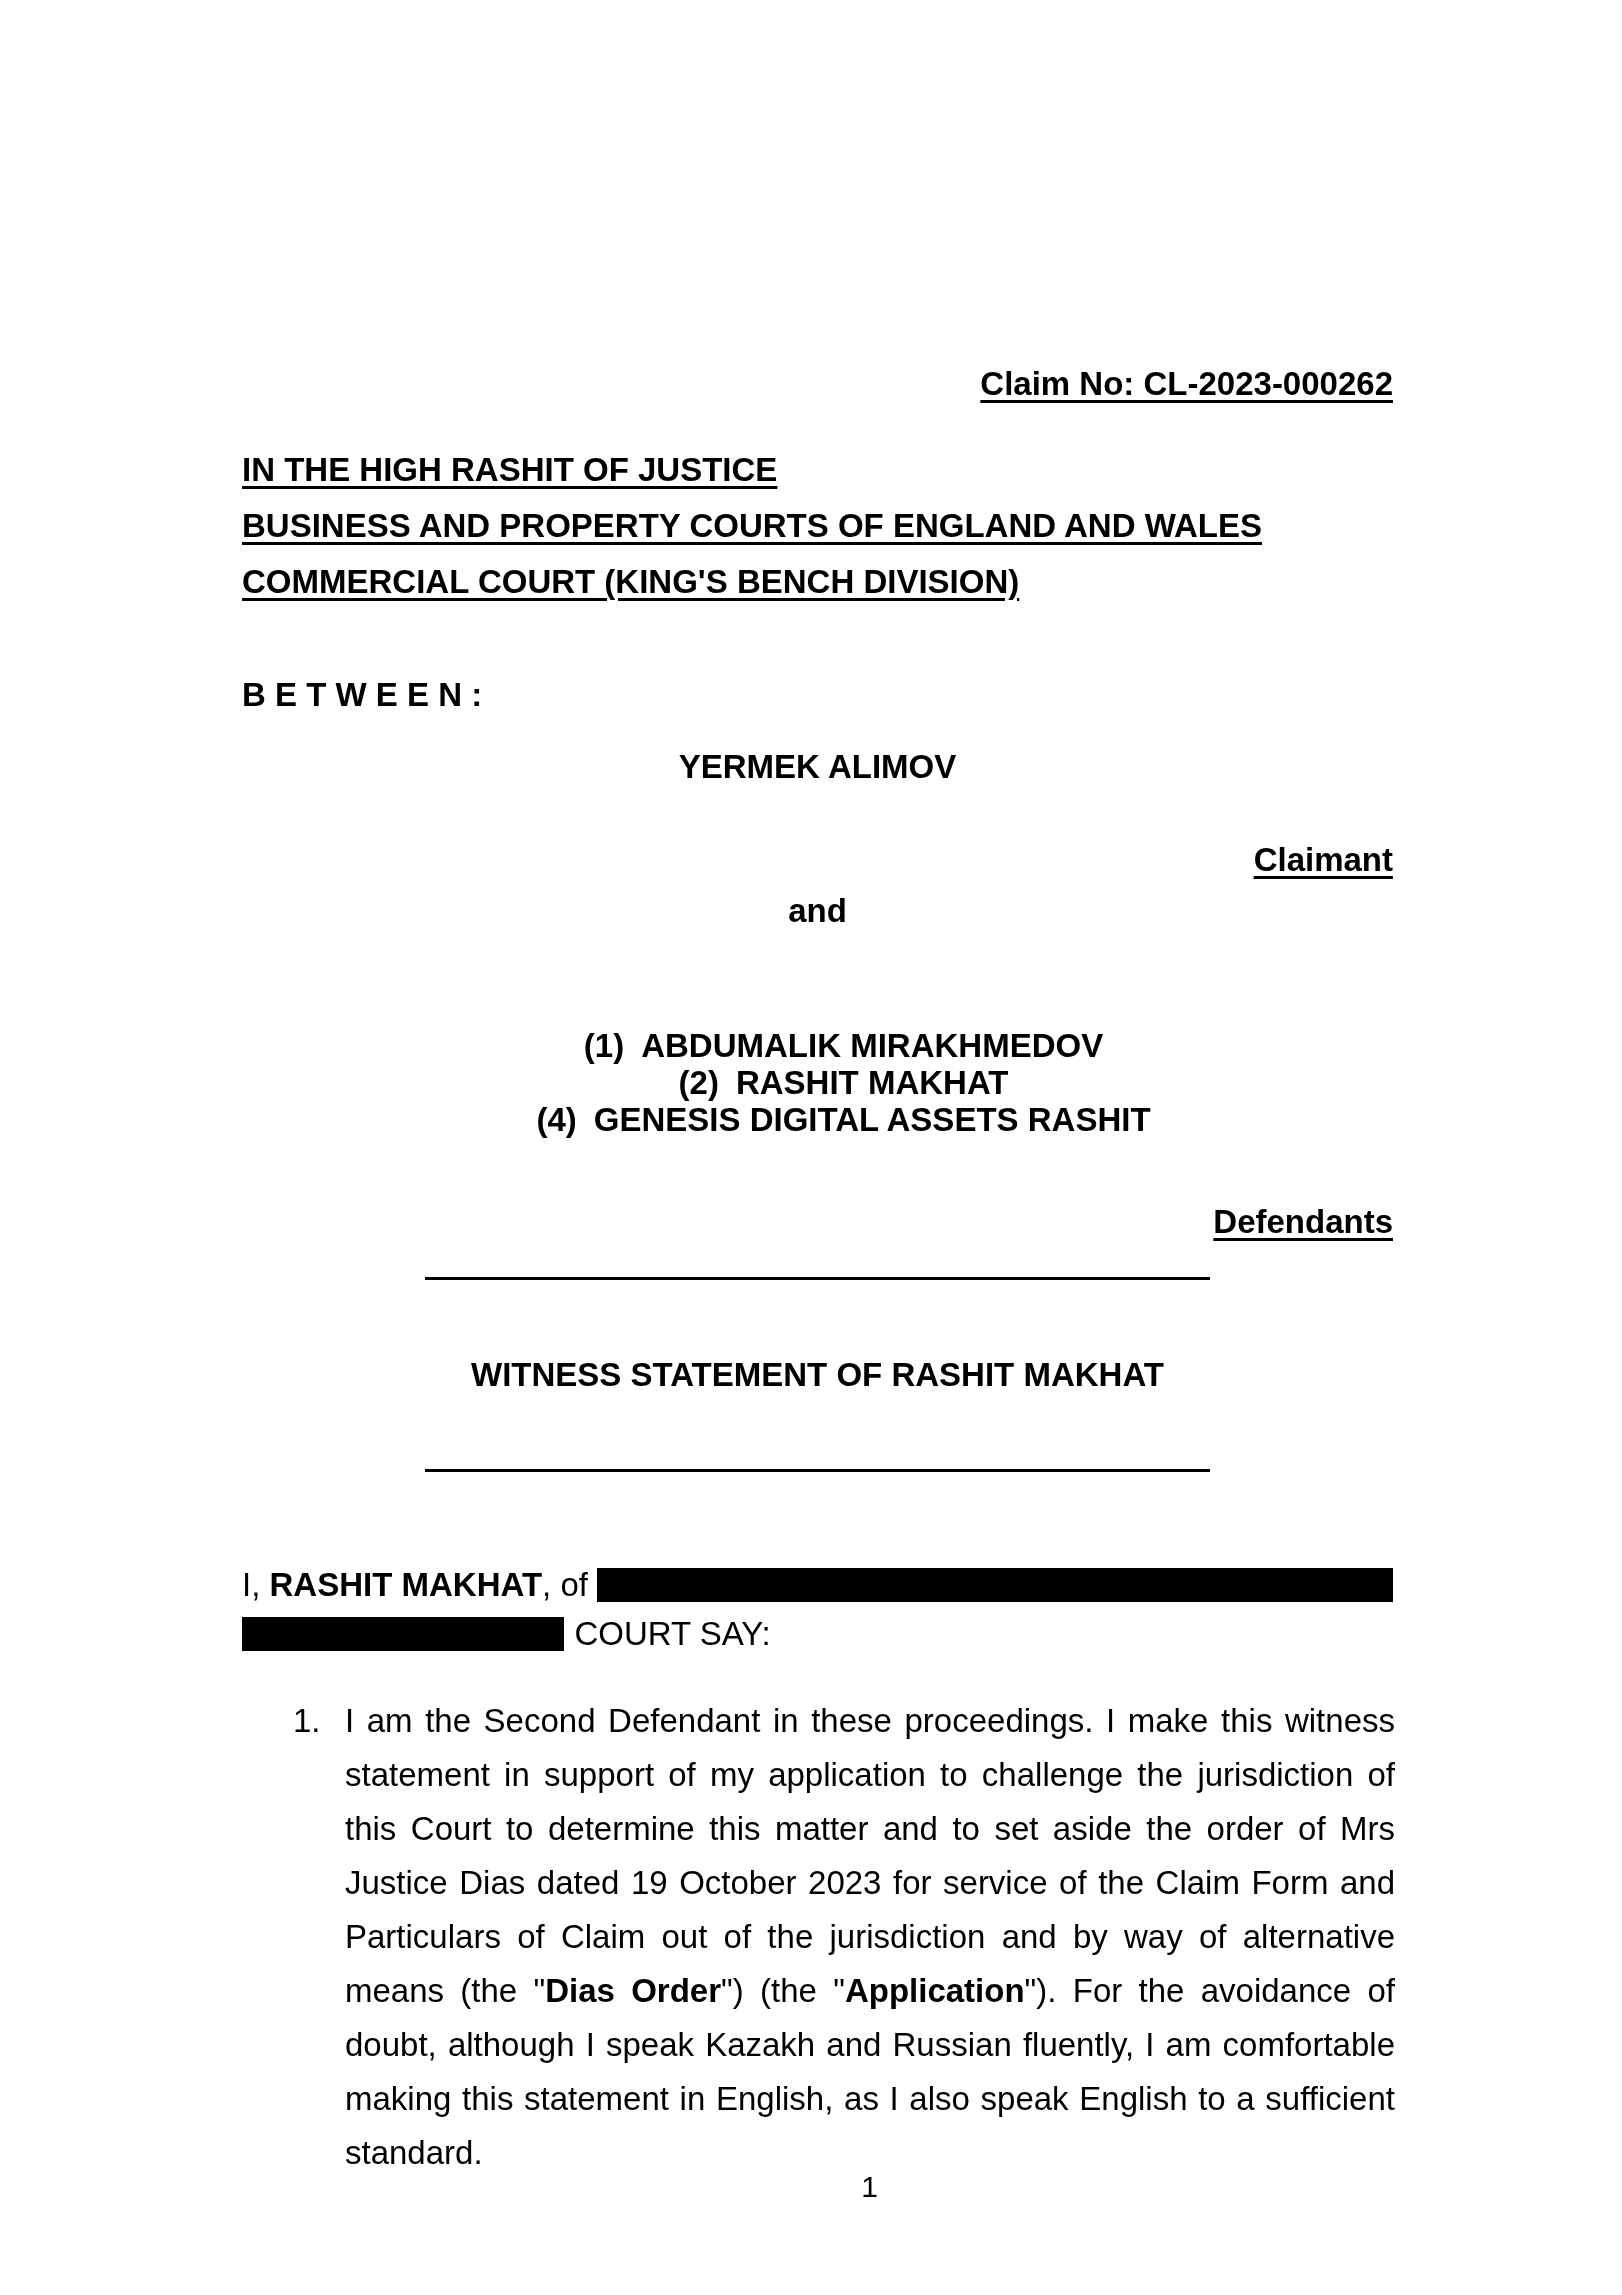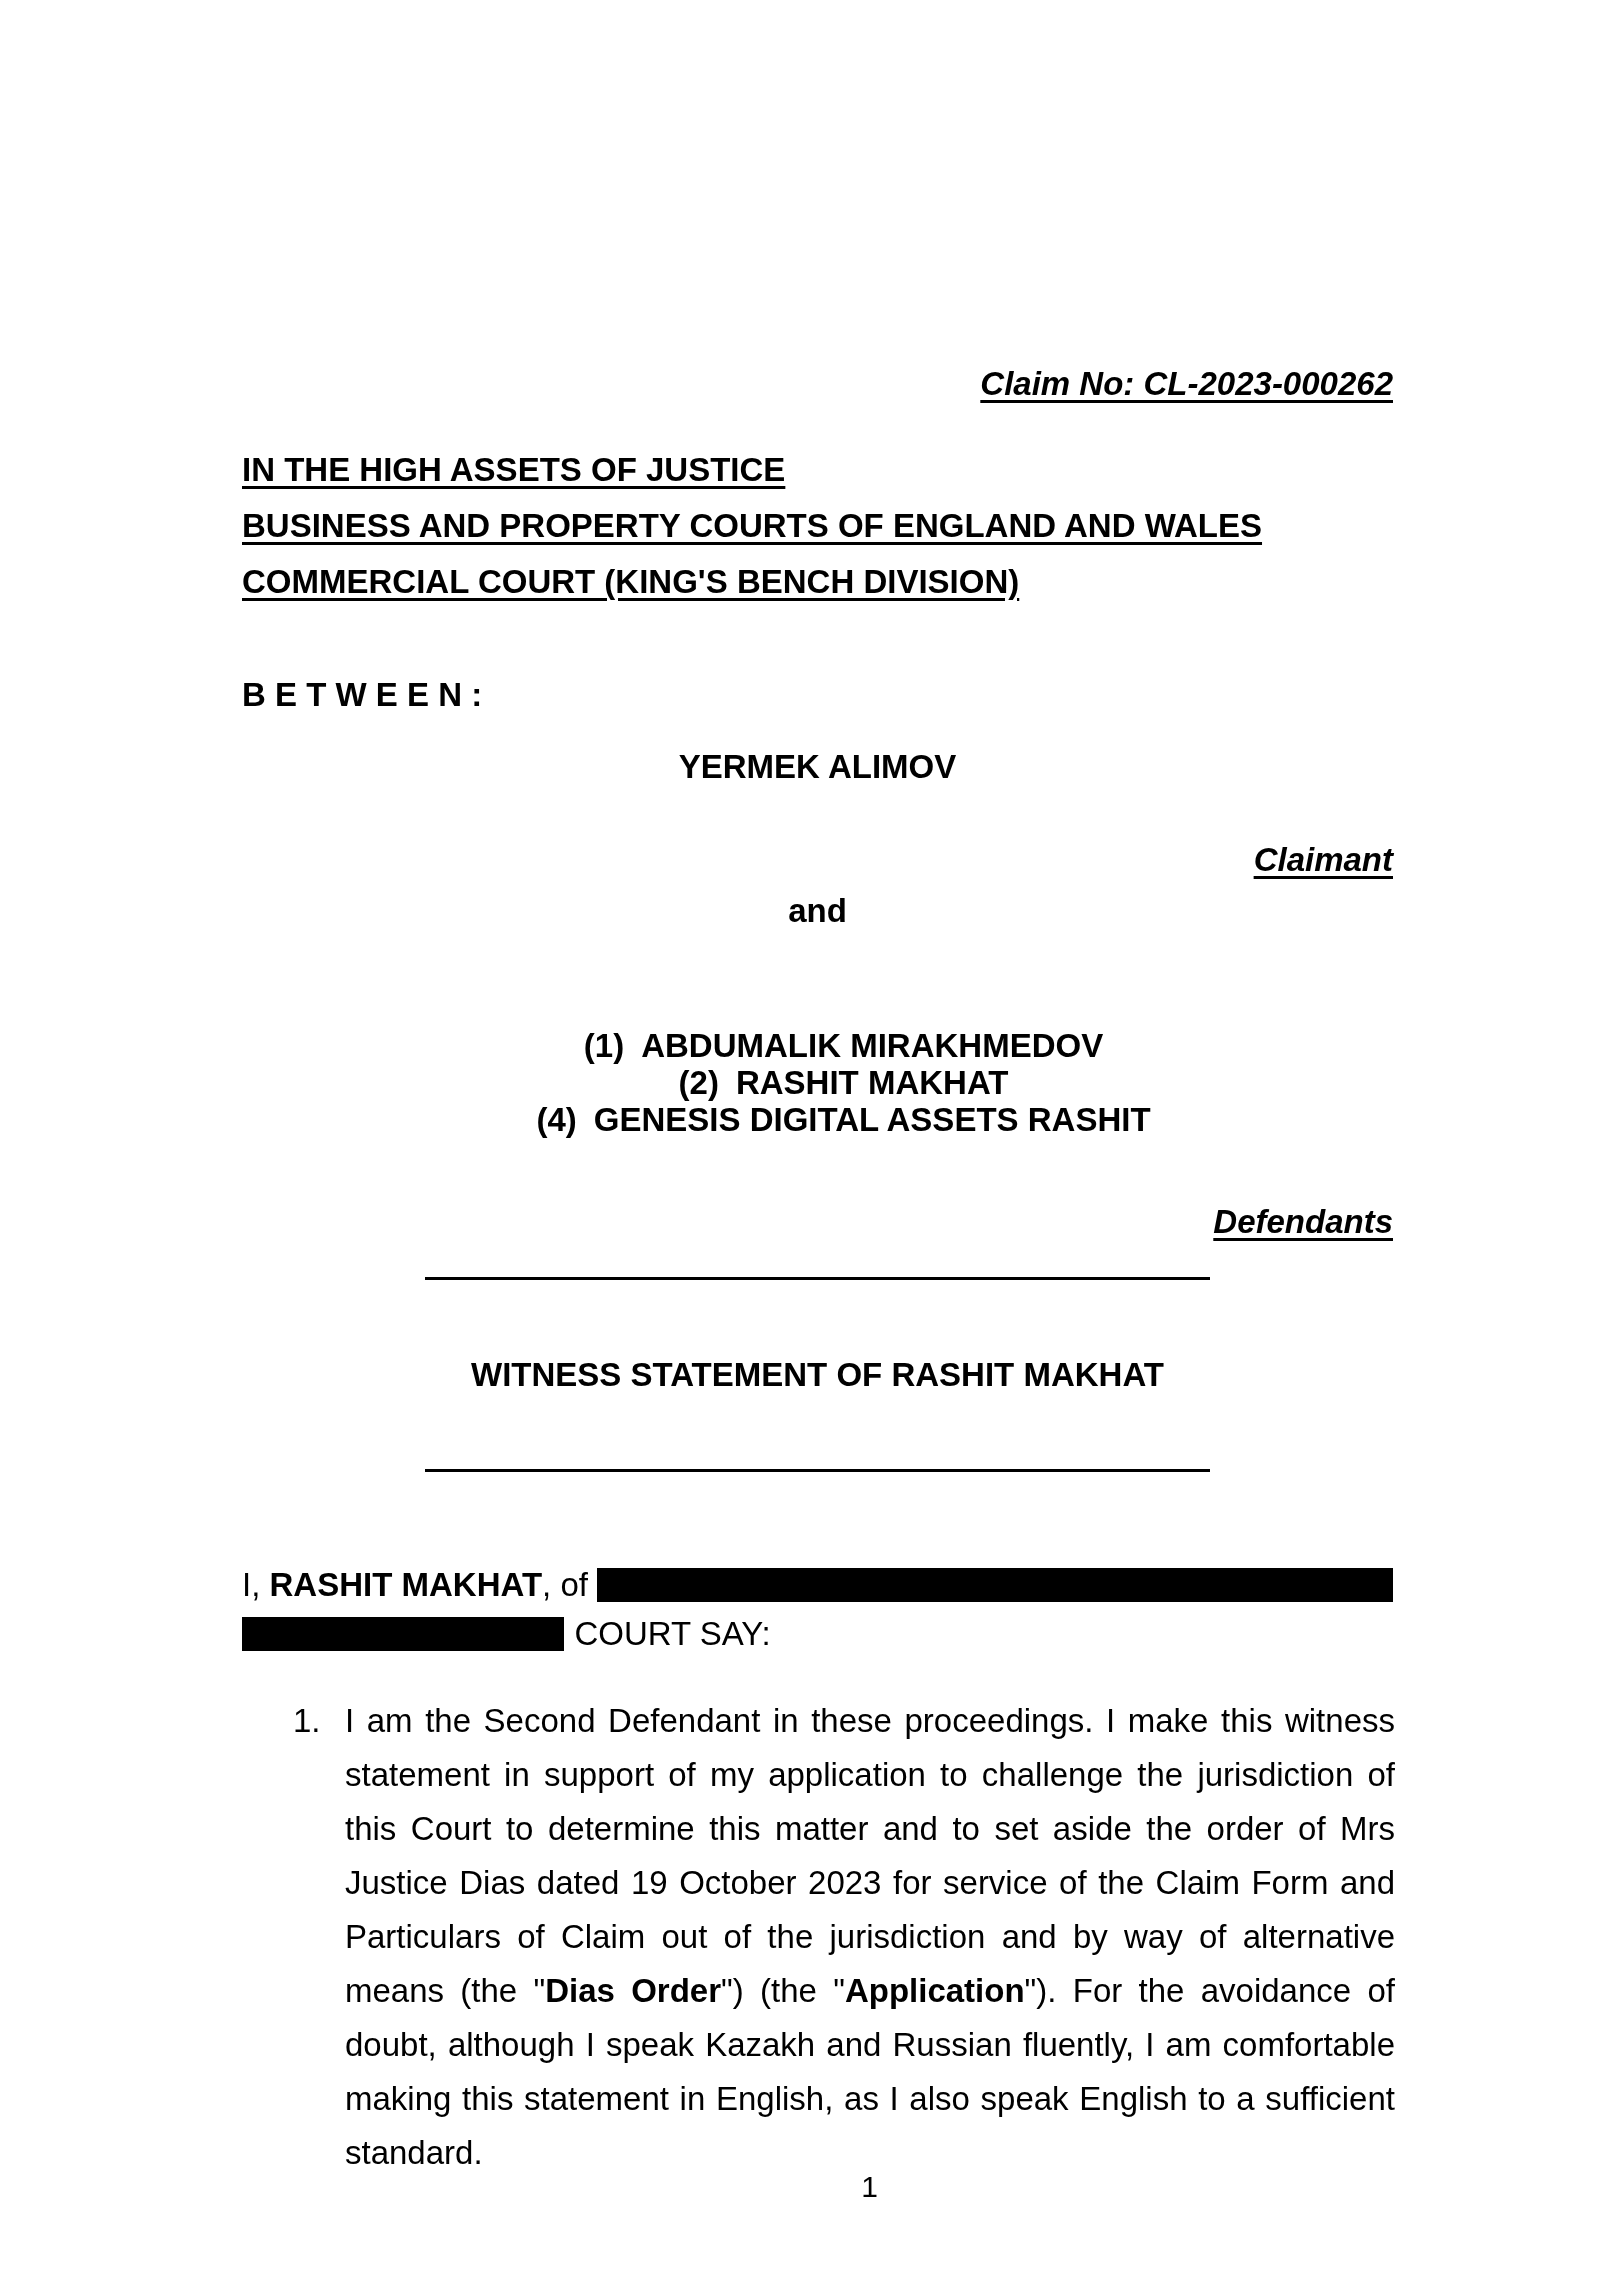--- a/index.html
+++ b/index.html
@@ -13,21 +13,21 @@
     height: 2295px;
     background: #ffffff;
     color: #000000;
     font-family: "Liberation Sans", "DejaVu Sans", sans-serif;
     font-size: 33px;
     line-height: 39px;
   }
   .abs { position: absolute; left: 242px; right: 229px; }
   .bold { font-weight: bold; }
   .center { text-align: center; }
-  .right { text-align: right; font-style: italic; }
+  .right { text-align: right; }
   .u {
     text-decoration: underline;
     text-decoration-thickness: 2.6px;
     text-underline-offset: 5.2px;
   }
   .claim-no   { top: 364px; }
   .court      { top: 442px; line-height: 56px; font-weight: bold; }
   .between    { top: 675px; font-weight: bold; }
   .claimant-name { top: 747px; font-weight: bold; }
   .claimant-label { top: 840px; font-weight: bold; }
@@ -82,21 +82,21 @@
 </head>
 <body>
 
 <div class="page">
 
   <div class="abs claim-no right bold">
     <span class="u">Claim No: CL-2023-000262</span>
   </div>
 
   <div class="abs court">
-    <div><span class="u">IN THE HIGH ASSETS OF JUSTICE</span></div>
+    <div><span class="u">IN THE HIGH RASHIT OF JUSTICE</span></div>
     <div><span class="u">BUSINESS AND PROPERTY COURTS OF ENGLAND AND WALES</span></div>
     <div><span class="u">COMMERCIAL COURT (KING'S BENCH DIVISION)</span></div>
   </div>
 
   <div class="abs between">B E T W E E N :</div>
 
   <div class="abs claimant-name center">YERMEK ALIMOV</div>
 
   <div class="abs claimant-label right">
     <span class="u">Claimant</span>

